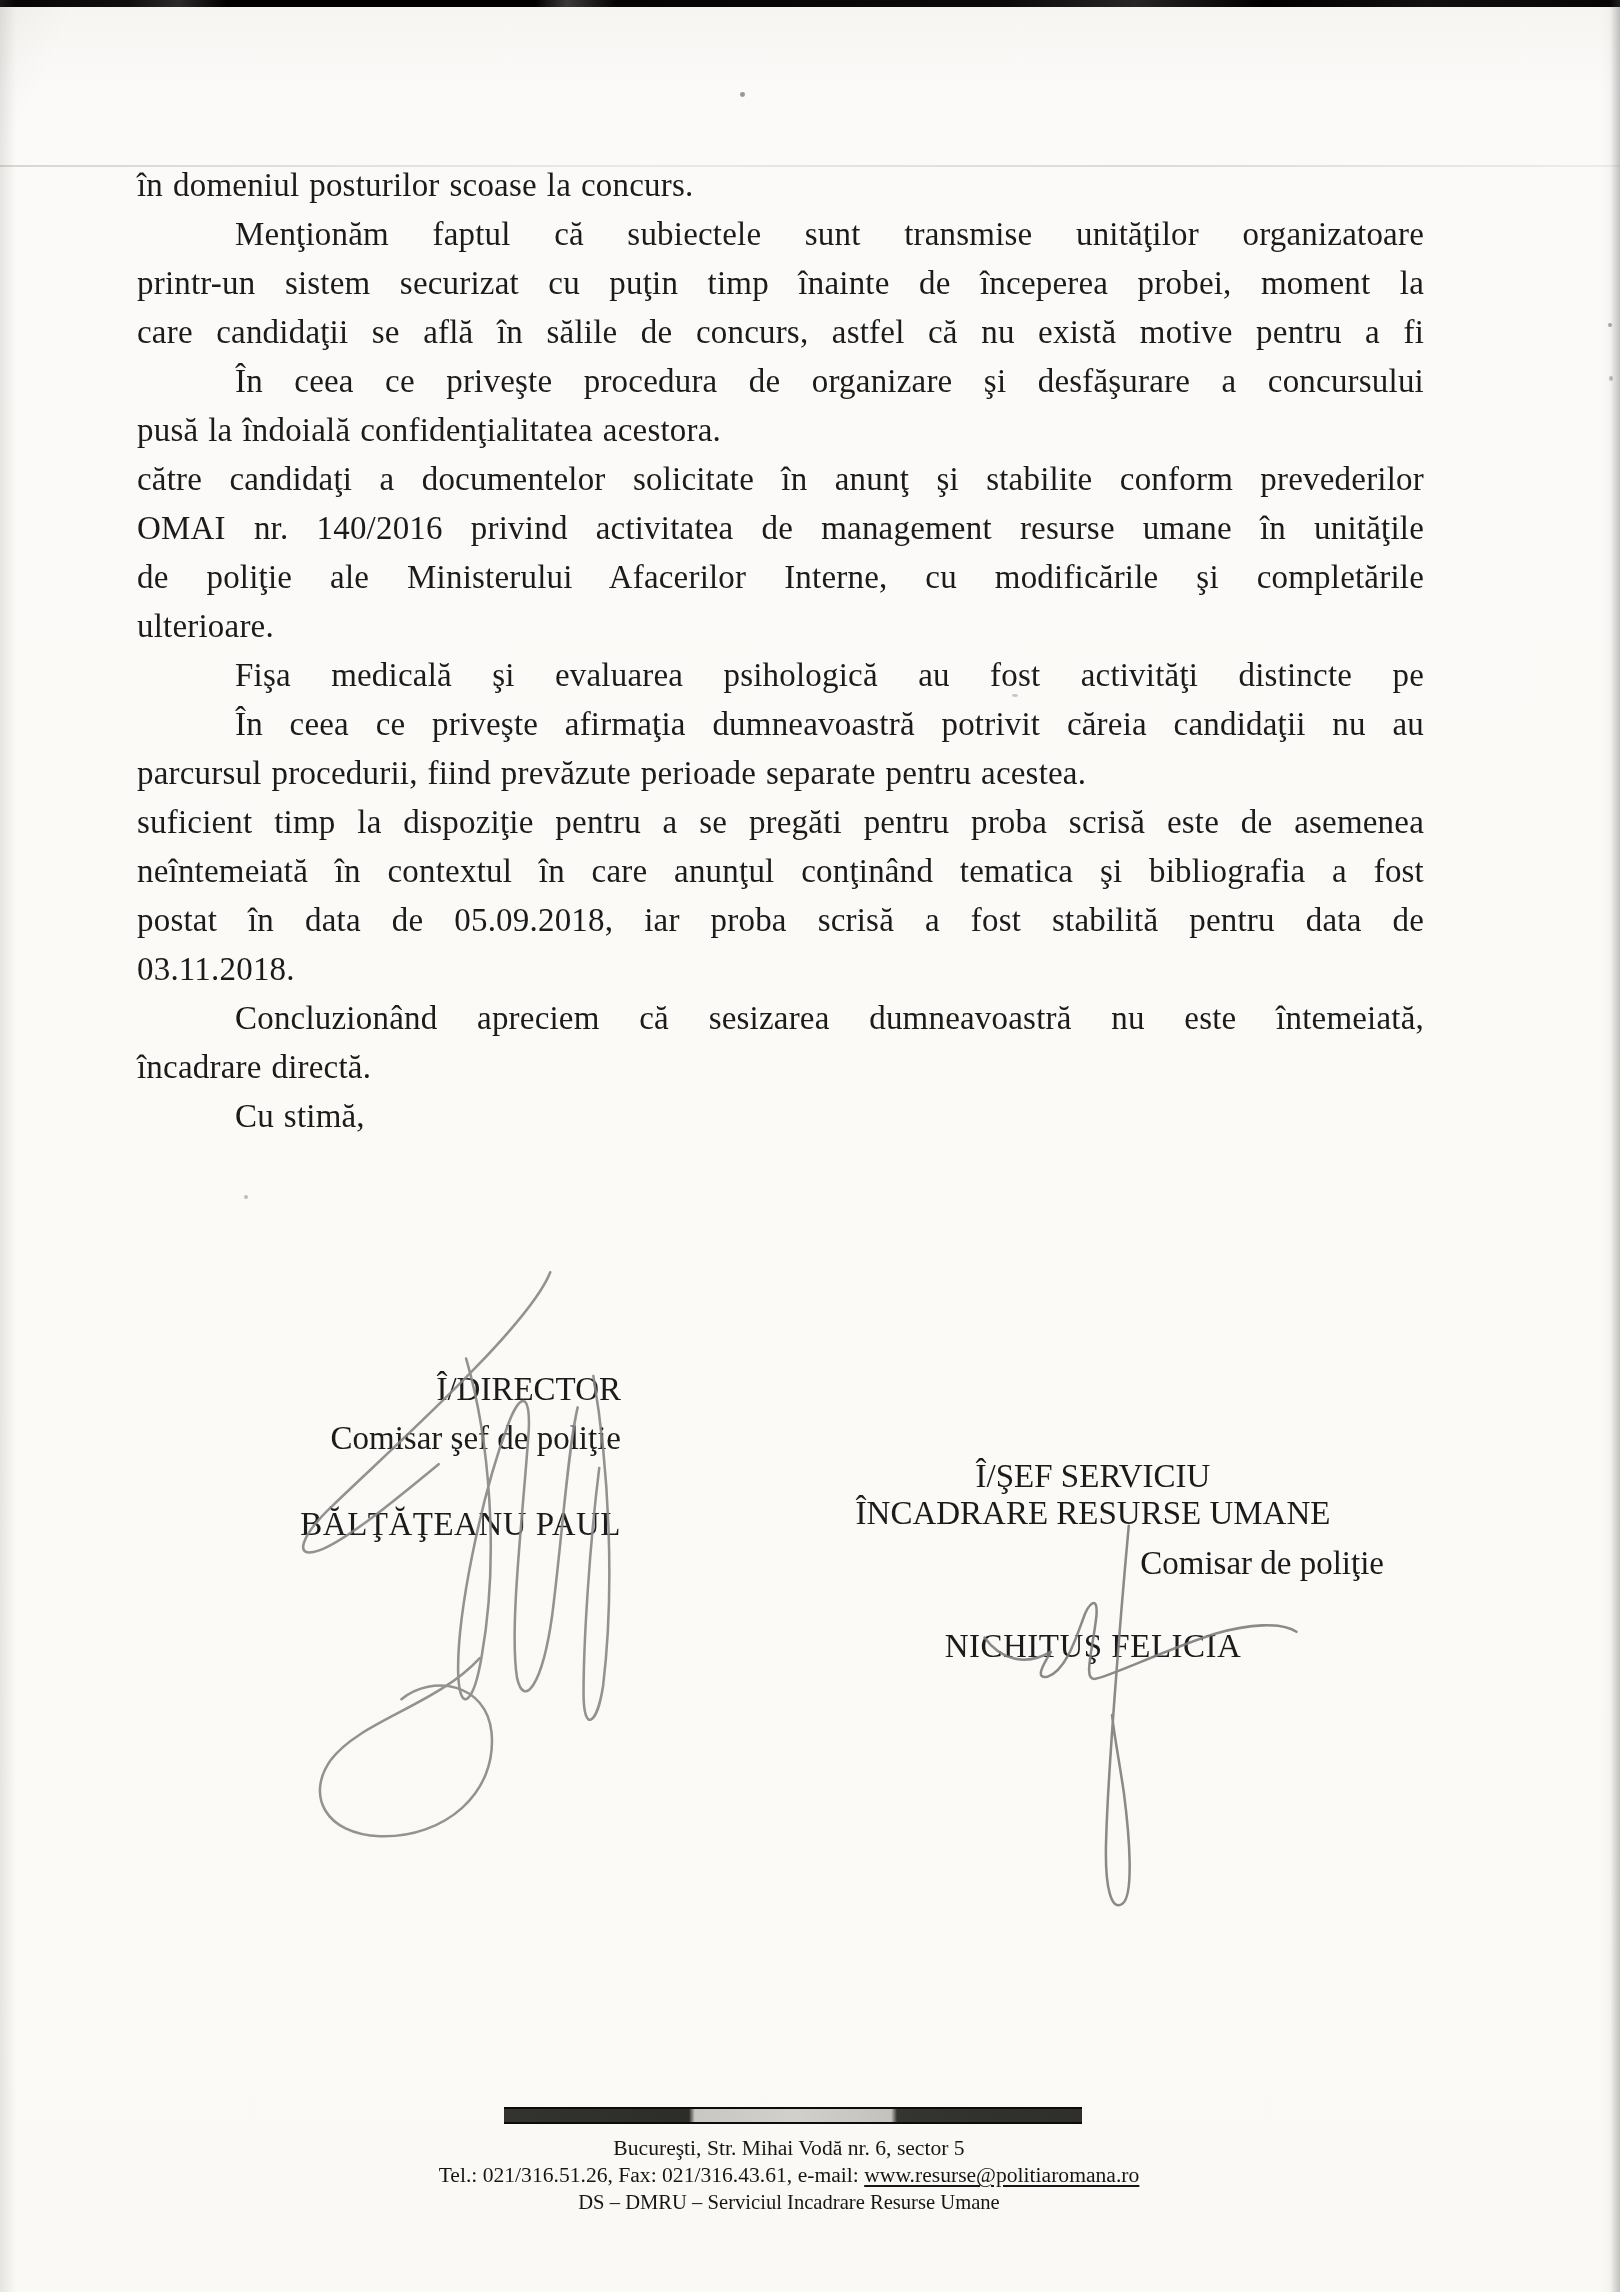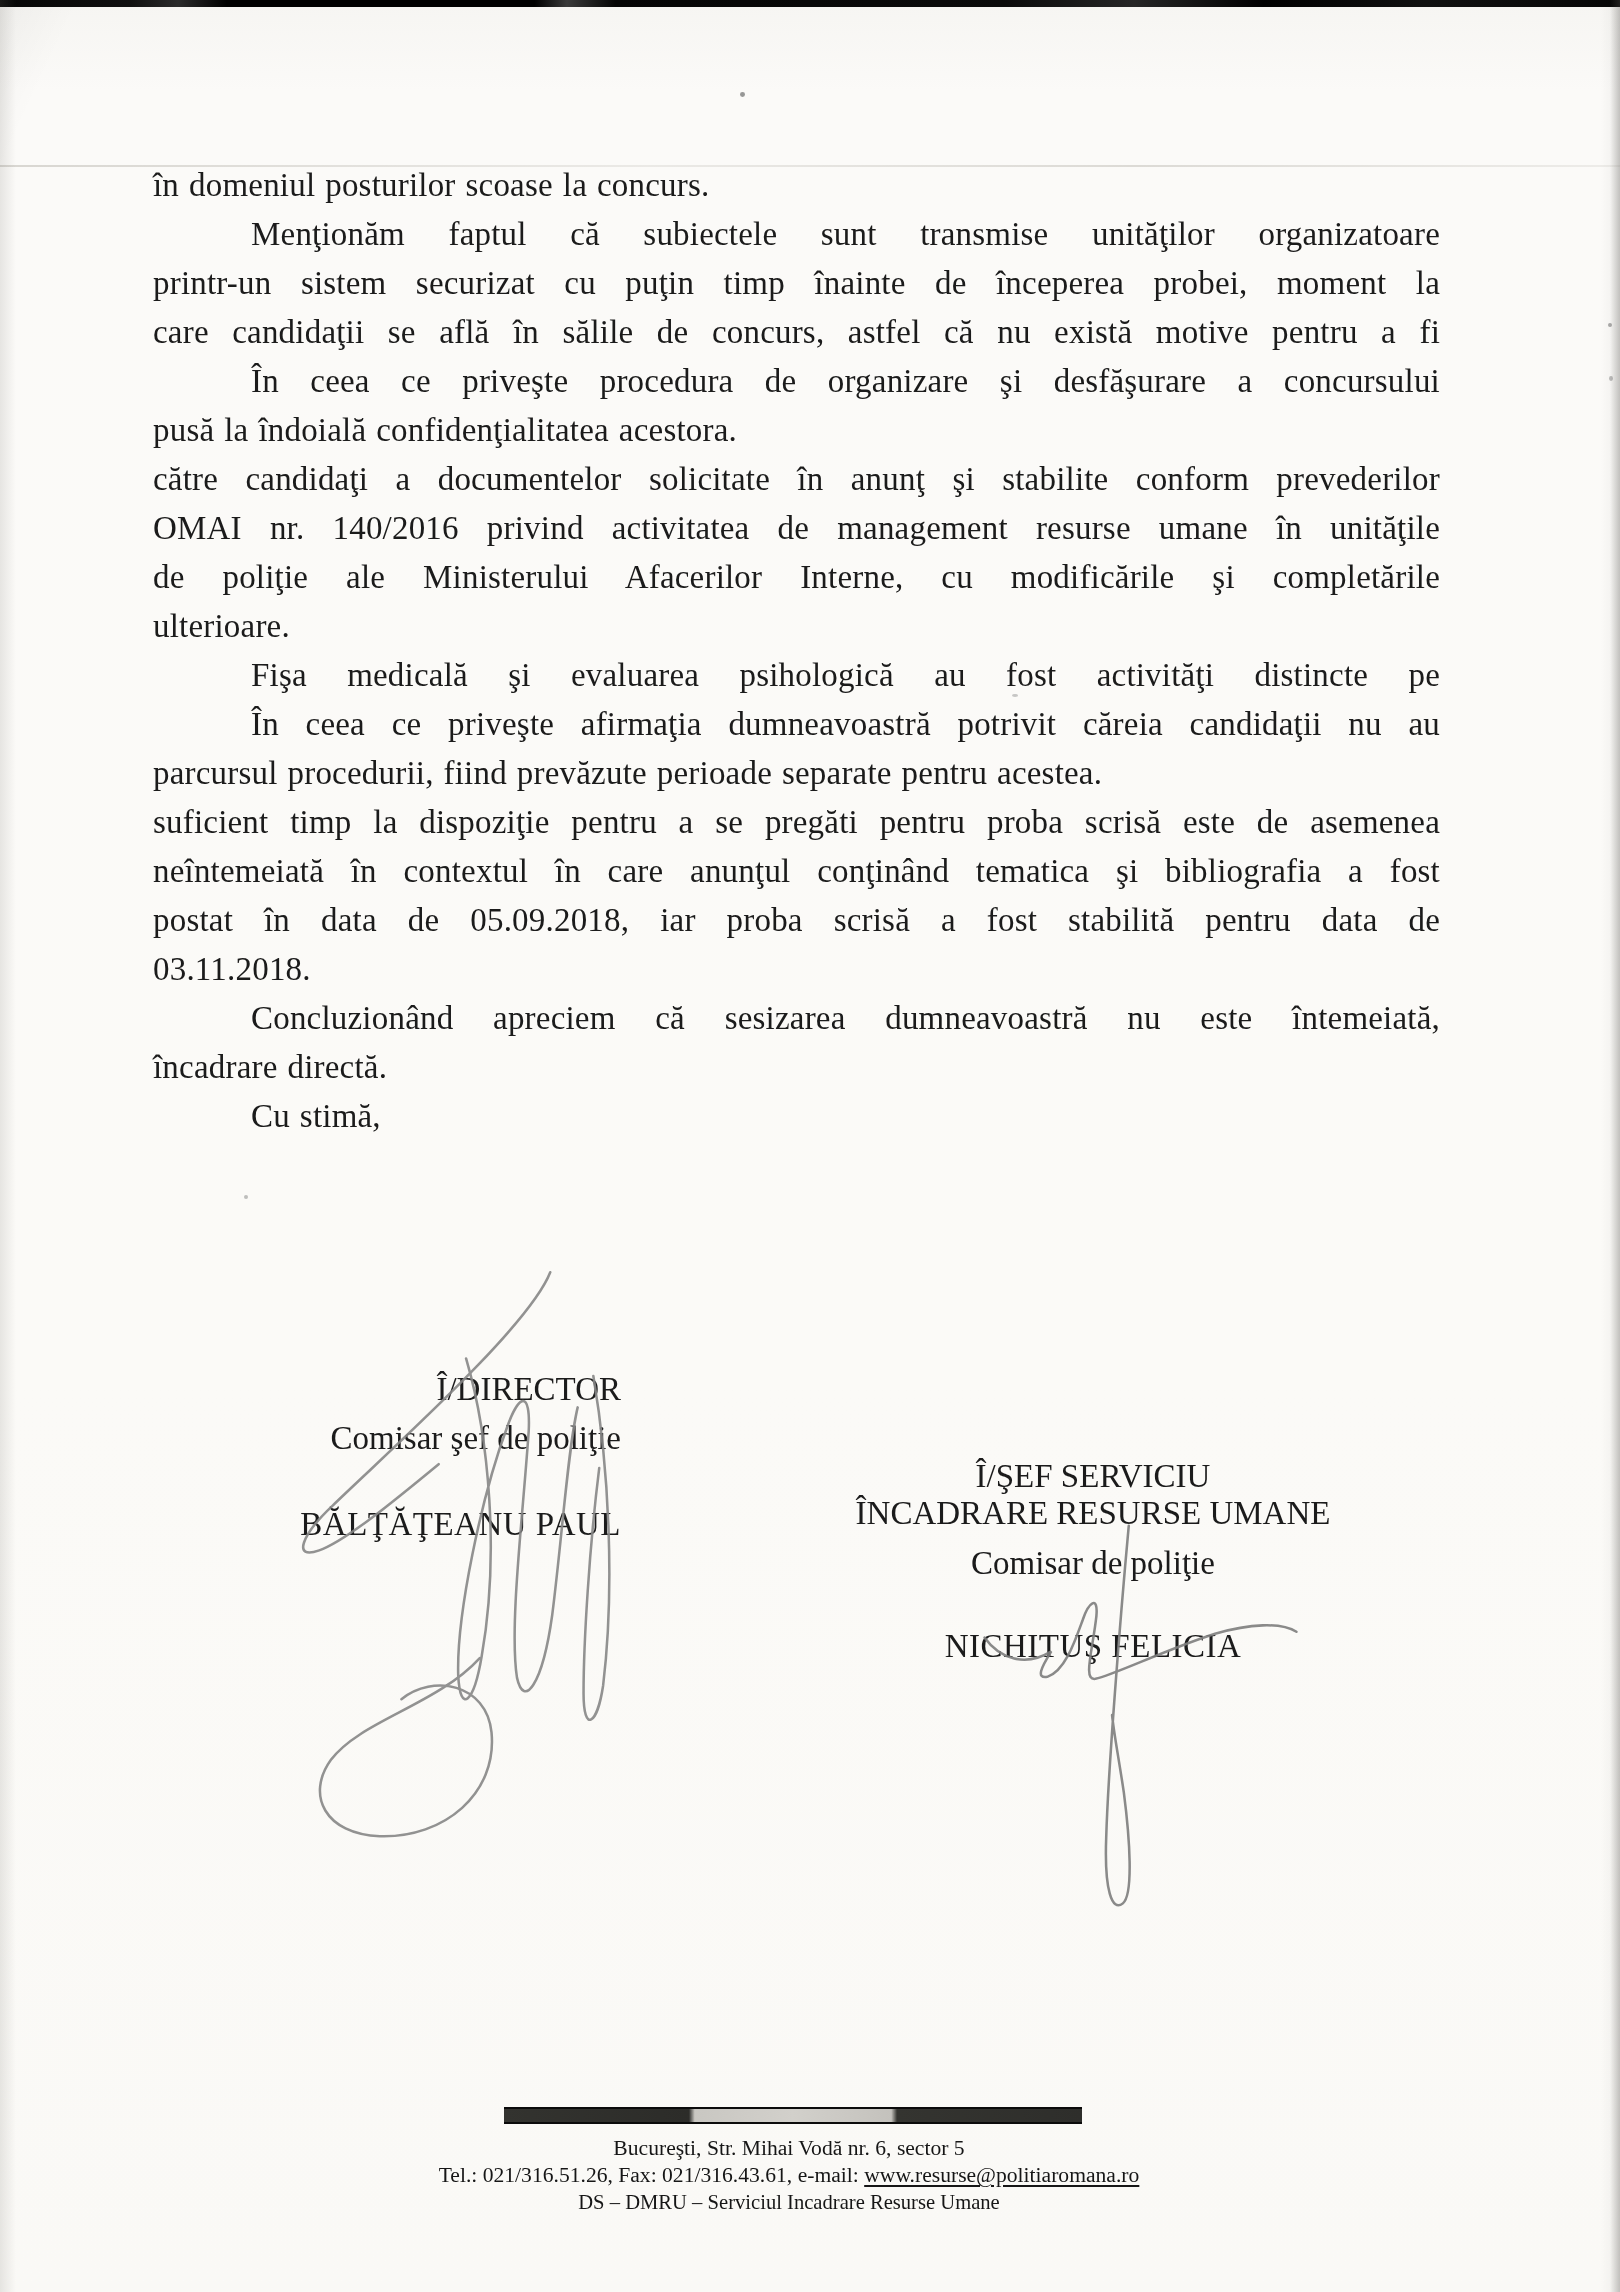--- a/index.html
+++ b/index.html
@@ -32,39 +32,38 @@
     background:linear-gradient(90deg, rgba(120,118,112,0.16), rgba(120,118,112,0.0));
   }
   .speck{position:absolute;border-radius:50%;}
 
   
   .bodytext{
     position:absolute;left:137px;top:161px;width:1287px;
     font-size:33px;line-height:49px;
     letter-spacing:0.2px;
     word-spacing:1.5px;
-    margin-left:16px;
   }
   .line{white-space:normal;}
   .jf{text-align:justify;text-align-last:justify;-moz-text-align-last:justify;}
   .lf{text-align:left;}
   .ind{text-indent:98px;}
 
   
   .sig-left{
     position:absolute;left:247px;top:1370px;width:374px;
     text-align:right;font-size:33px;line-height:39px;
   }
   .sig-left .l2{margin-top:9.8px;}
   .sig-left .name{margin-top:47px;letter-spacing:0.5px;}
   .sig-right{
     position:absolute;left:802px;top:1458px;width:582px;
     text-align:center;font-size:33px;line-height:37px;
   }
-  .sig-right .l3{margin-top:12.7px;}
+  .sig-right .l3{margin-top:12.7px;text-align:right;}
   .sig-right .name{margin-top:46px;letter-spacing:0.5px;}
   .sig-svg{position:absolute;pointer-events:none;}
 
   
   .footer-bar{
     position:absolute;left:504px;top:2107px;width:578px;height:12.7px;
     border-top:2px solid #0b0b0b;border-bottom:2px solid #0b0b0b;
     background:linear-gradient(90deg,#33332f 0%,#2c2c29 32%,#c9c7c2 33%,#d2d0cb 50%,#c4c2bd 67%,#343430 68%,#2e2e2b 100%);
   }
   .footer-text{

